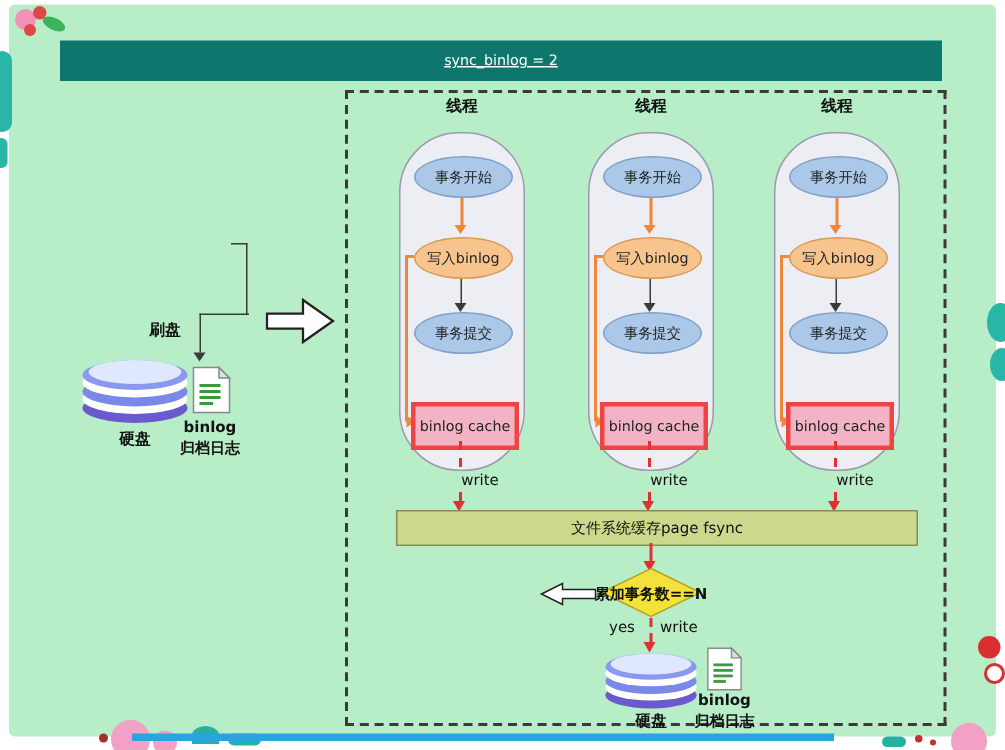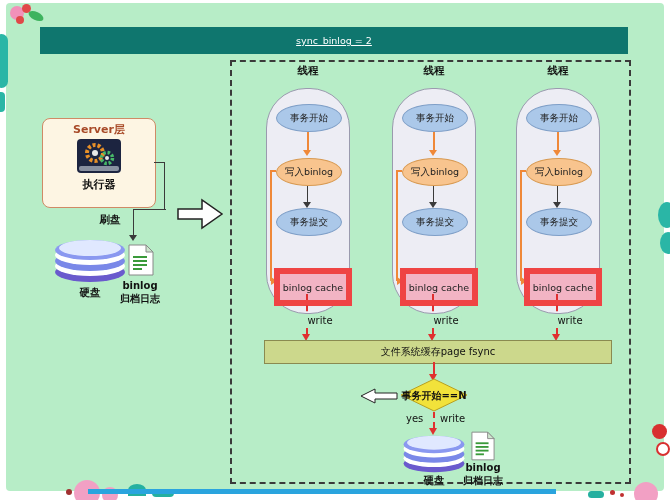--- a/index.html
+++ b/index.html
@@ -30,21 +30,21 @@
   
   .dashed-box{position:absolute;left:230px;top:60px;width:397px;height:420px;border:2px dashed #3a3a3a;}
   
   .tcol{position:absolute;top:60px;width:108px;height:330px;}
   .ttitle{position:absolute;top:4px;left:0;width:84px;text-align:center;font-weight:bold;font-size:10.5px;color:#111;}
   .cap{position:absolute;left:0;top:28px;width:82px;height:224px;background:#ededf4;border:1px solid #9a9aae;border-radius:40px;}
   .step{position:absolute;left:10px;width:64px;height:26px;border-radius:50%;display:flex;align-items:center;
     justify-content:center;font-size:9.5px;color:#222;}
   .step.blue{background:#abc8e9;border:1px solid #7f9fc7;}
   .step.orange{background:#f8c48e;border:1px solid #d89a52;}
-  .cacherect{position:absolute;left:8px;top:208px;width:66px;height:26px;background:#f2b4c4;border:6px solid #ef4444;
+  .cacherect{position:absolute;left:8px;top:208px;width:66px;height:26px;background:#f2b4c4;border:3px solid #ef4444;
     display:flex;align-items:center;justify-content:center;font-size:9.5px;color:#222;}
   .writelbl{position:absolute;top:255px;left:50%;transform:translateX(-50%);background:#b7edc7;padding:0 3px;font-size:10px;color:#111;}
   .pagecache{position:absolute;left:264px;top:340px;width:346px;height:22px;background:#ccd88c;border:1px solid #8a8a50;
     display:flex;align-items:center;justify-content:center;font-size:10px;color:#111;}
   .decision-lbl{position:absolute;left:378px;top:389px;width:112px;text-align:center;font-weight:bold;font-size:10px;color:#111;}
   .warnbox{position:absolute;left:252px;top:376px;width:106px;background:#e62b20;color:#ffe000;font-weight:bold;
     font-size:10px;line-height:1.45;text-align:center;border-radius:3px;padding:3px 4px;}
   .smalllbl{position:absolute;font-size:10px;color:#111;}
   .bold-center{position:absolute;text-align:center;font-weight:bold;font-size:10.5px;color:#111;}
 </style>
@@ -70,32 +70,20 @@
   <div class="deco" style="left:610px;top:490px;width:5px;height:5px;border-radius:50%;background:#c03030;"></div>
   <div class="deco" style="left:620px;top:493px;width:4px;height:4px;border-radius:50%;background:#c03030;"></div>
   <div class="deco" style="left:588px;top:491px;width:16px;height:7px;background:#25b0a0;border-radius:6px;"></div>
   <div class="deco" style="left:658px;top:202px;width:18px;height:26px;border-radius:50%;background:#2ab6a6;"></div>
   <div class="deco" style="left:660px;top:232px;width:16px;height:22px;border-radius:50%;background:#2ab6a6;"></div>
   <div class="deco" style="left:652px;top:424px;width:15px;height:15px;border-radius:50%;background:#d83030;"></div>
   <div class="deco" style="left:656px;top:442px;width:10px;height:10px;border-radius:50%;background:#fff;border:2px solid #d83030;"></div>
 
   <div class="banner">sync_binlog = 2</div>
 
-  <div class="server-box">
-    <div class="server-title">Server层</div>
-    <svg style="position:absolute;left:34px;top:20px;" width="44" height="34">
-      <rect x="0" y="0" width="44" height="34" rx="4" fill="#1c2440"></rect>
-      <rect x="2" y="27" width="40" height="5" rx="2" fill="#8890a0"></rect>
-      <circle cx="18" cy="14" r="8" fill="none" stroke="#e89028" stroke-width="4" stroke-dasharray="3 2"></circle>
-      <circle cx="18" cy="14" r="3" fill="#e8e8e8"></circle>
-      <circle cx="30" cy="19" r="5.5" fill="none" stroke="#48b868" stroke-width="3.5" stroke-dasharray="2.5 1.8"></circle>
-      <circle cx="30" cy="19" r="2" fill="#e8e8e8"></circle>
-    </svg>
-    <div class="exec-label">执行器</div>
-  </div>
 
   <div>
     <div class="hl k" style="left:154px;top:162px;width:11px;"></div>
     <div class="vl k" style="left:164px;top:162px;height:48px;"></div>
     <div class="hl k" style="left:133px;top:209px;width:33px;"></div>
     <div class="vl k" style="left:133px;top:209px;height:26px;"></div>
     <div class="ah down-k" style="left:129px;top:235px;"></div>
   </div>
   <div class="bold-center" style="left:95px;top:213px;width:30px;">刷盘</div>
 
@@ -182,21 +170,21 @@
     <div class="writelbl">write</div>
   </div>
 
   <div class="pagecache">文件系统缓存page fsync</div>
 
   <div class="vl rd" style="left:433px;top:362px;height:12px;"></div>
   <div class="ah down-r" style="left:429px;top:374px;"></div>
   <svg style="position:absolute;left:400px;top:378px;" width="68" height="34">
     <polygon points="34,1 67,17 34,33 1,17" fill="#f2e23a" stroke="#b8a020" stroke-width="1"></polygon>
   </svg>
-  <div class="decision-lbl">事务开始==N</div>
+  <div class="decision-lbl">累加事务数==N</div>
   <svg style="position:absolute;left:359px;top:388px;" width="40" height="16">
     <polygon points="2,8 16,1 16,5 38,5 38,11 16,11 16,15" fill="#fefefe" stroke="#222" stroke-width="1"></polygon>
   </svg>
   <div class="vl rd" style="left:433px;top:412px;height:16px;"></div>
   <div class="ah down-r" style="left:429px;top:428px;"></div>
   <div class="smalllbl" style="left:406px;top:413px;">yes</div>
   <div class="smalllbl" style="left:440px;top:413px;">write</div>
 
   <svg style="position:absolute;left:400px;top:434px;" width="68" height="40" viewBox="0 0 76 46">
     <ellipse cx="38" cy="34" rx="35" ry="10" fill="#6a5acd"></ellipse>

